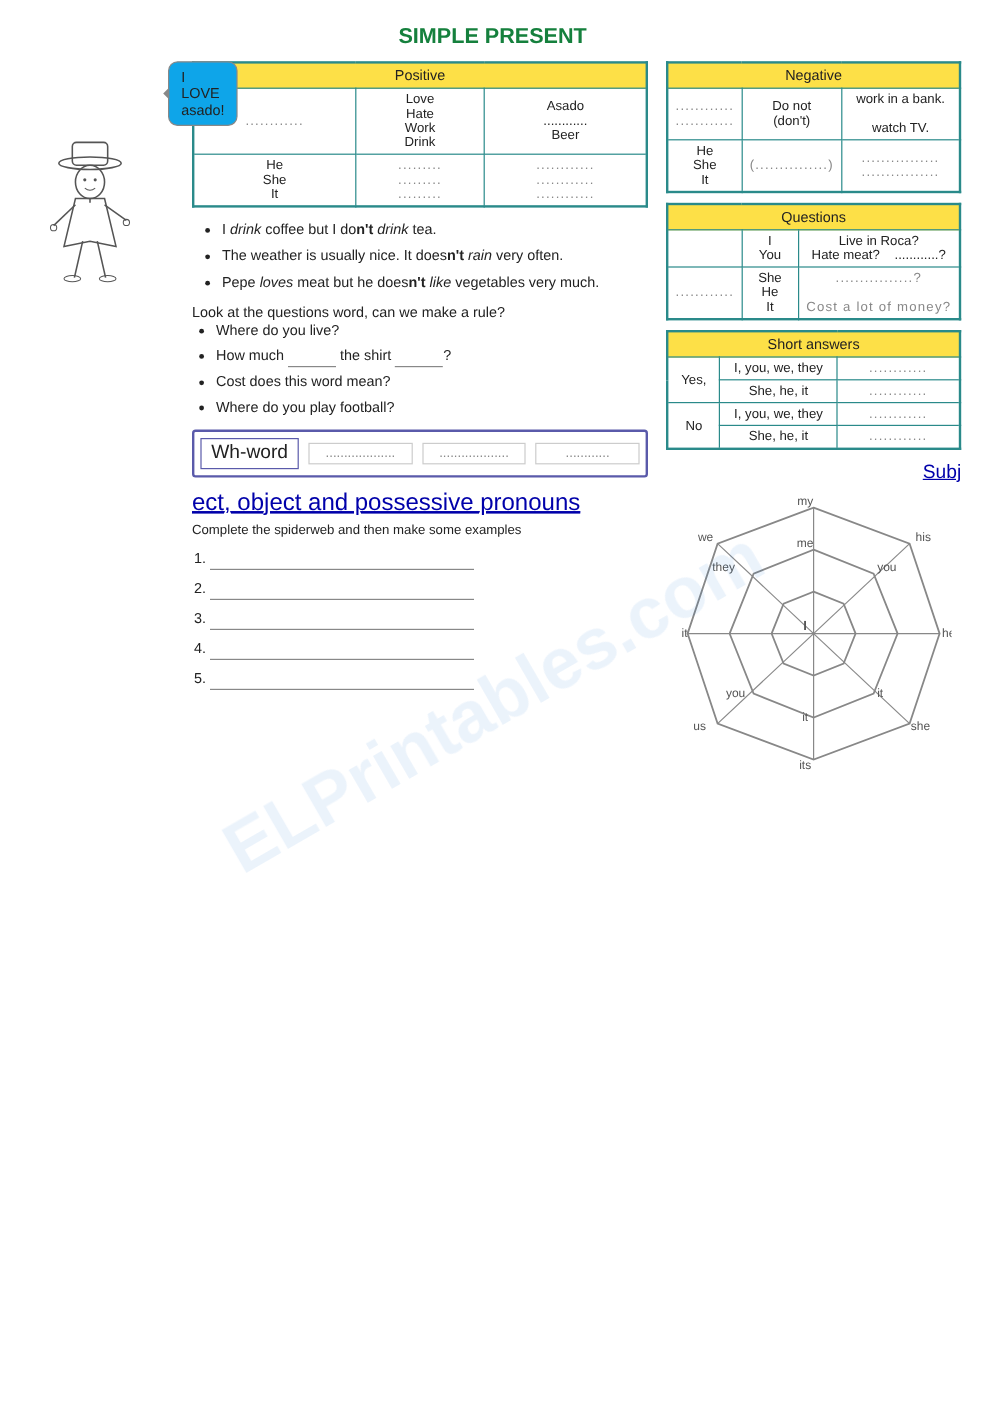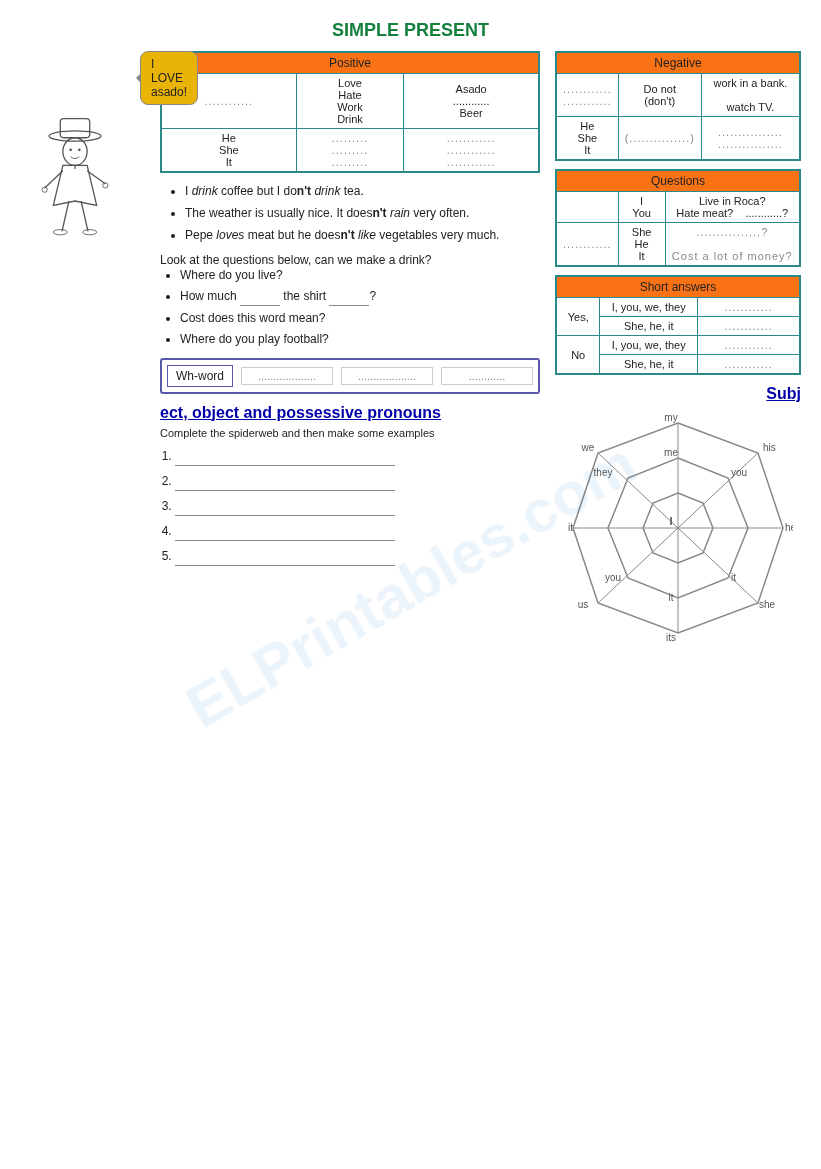--- a/index.html
+++ b/index.html
@@ -21,21 +21,21 @@
       margin-bottom: 10px;
     }
 
     .speech-bubble {
       position: relative;
       border: 1px solid #888;
       border-radius: 8px;
       padding: 5px 10px;
       display: inline-block;
       font-size: 12px;
-      background: #eab308;
+      background: #0ea5e9;
       margin-left: 120px;
       margin-bottom: 5px;
     }
     .speech-bubble::after {
       content: '';
       position: absolute;
       left: -10px;
       top: 50%;
       transform: translateY(-50%);
       border: 5px solid transparent;
@@ -103,21 +103,21 @@
     .grammar-table td {
       border: 1.5px solid #2a8a8a;
       padding: 3px 6px;
       font-size: 11px;
       text-align: center;
       vertical-align: middle;
     }
 
     .table-header-row th {
       border: 1.5px solid #2a8a8a;
-      background: #f97316;
+      background: #fde047;
       color: #222;
     }
 
     .dotted-text {
       color: #888;
       font-size: 11px;
       letter-spacing: 1px;
     }
 
     .positive-table {
@@ -177,21 +177,21 @@
       align-items: center;
       padding: 5px;
       margin: 10px 0;
       gap: 8px;
     }
 
     .wh-label {
       background: #fff;
       border: 1px solid #5a5aaa;
       padding: 3px 8px;
-      font-size: 12px;
+      font-size: 16px;
       white-space: nowrap;
     }
 
     .wh-blank {
       flex: 1;
       border-bottom: 1px solid #888;
       height: 18px;
       border: 1px solid #ccc;
       padding: 2px 5px;
       font-size: 11px;
@@ -248,21 +248,21 @@
       color: rgba(0,100,200,0.08);
       font-weight: bold;
       pointer-events: none;
       white-space: nowrap;
       z-index: 100;
     }
 
     .subj-title {
       color: #00a;
       font-size: 16px;
-      font-weight: bold;
+      font-weight: normal;
       text-decoration: underline;
       text-align: right;
     }
 
     .underline-blank {
       display: inline-block;
       border-bottom: 1px solid #888;
       min-width: 40px;
     }
   </style>
@@ -336,39 +336,39 @@
 
         <div class="bullet-section">
           <ul>
             <li>I <span class="italic">drink</span> coffee but I do<span class="bold">n't</span> <span class="italic">drink</span> tea.</li>
             <li>The weather is usually nice. It does<span class="bold">n't</span> <span class="italic">rain</span> very often.</li>
             <li>Pepe <span class="italic">loves</span> meat but he does<span class="bold">n't</span> <span class="italic">like</span> vegetables very much.</li>
           </ul>
         </div>
 
         <div class="rule-section">
-          <p>Look at the questions below, can we make a drink?</p>
+          <p>Look at the questions word, can we make a rule?</p>
           <ul>
             <li>Where do you live?</li>
             <li>How much <span class="underline-blank">&nbsp;&nbsp;&nbsp;&nbsp;&nbsp;&nbsp;</span> the shirt <span class="underline-blank">&nbsp;&nbsp;&nbsp;&nbsp;&nbsp;&nbsp;</span>?</li>
             <li>Cost does this word mean?</li>
             <li>Where do you play football?</li>
           </ul>
         </div>
 
         <div class="wh-word-box">
           <span class="wh-label">Wh-word</span>
           <span class="wh-blank">...................</span>
           <span class="wh-blank">...................</span>
           <span class="wh-blank">............</span>
         </div>
 
         <div class="subject-section">
           <div class="subject-title">
-            <span style="text-decoration:underline;color:#00a;font-size:16px;font-weight:bold;">ect, object and possessive pronouns</span>
+            <span style="text-decoration:underline;color:#00a;font-size:20px;font-weight:normal;">ect, object and possessive pronouns</span>
           </div>
           <div class="subject-subtitle">Complete the spiderweb and then make some examples</div>
           <ol class="examples-list">
             <li>&nbsp;</li>
             <li>&nbsp;</li>
             <li>&nbsp;</li>
             <li>&nbsp;</li>
             <li>&nbsp;</li>
           </ol>
         </div>

